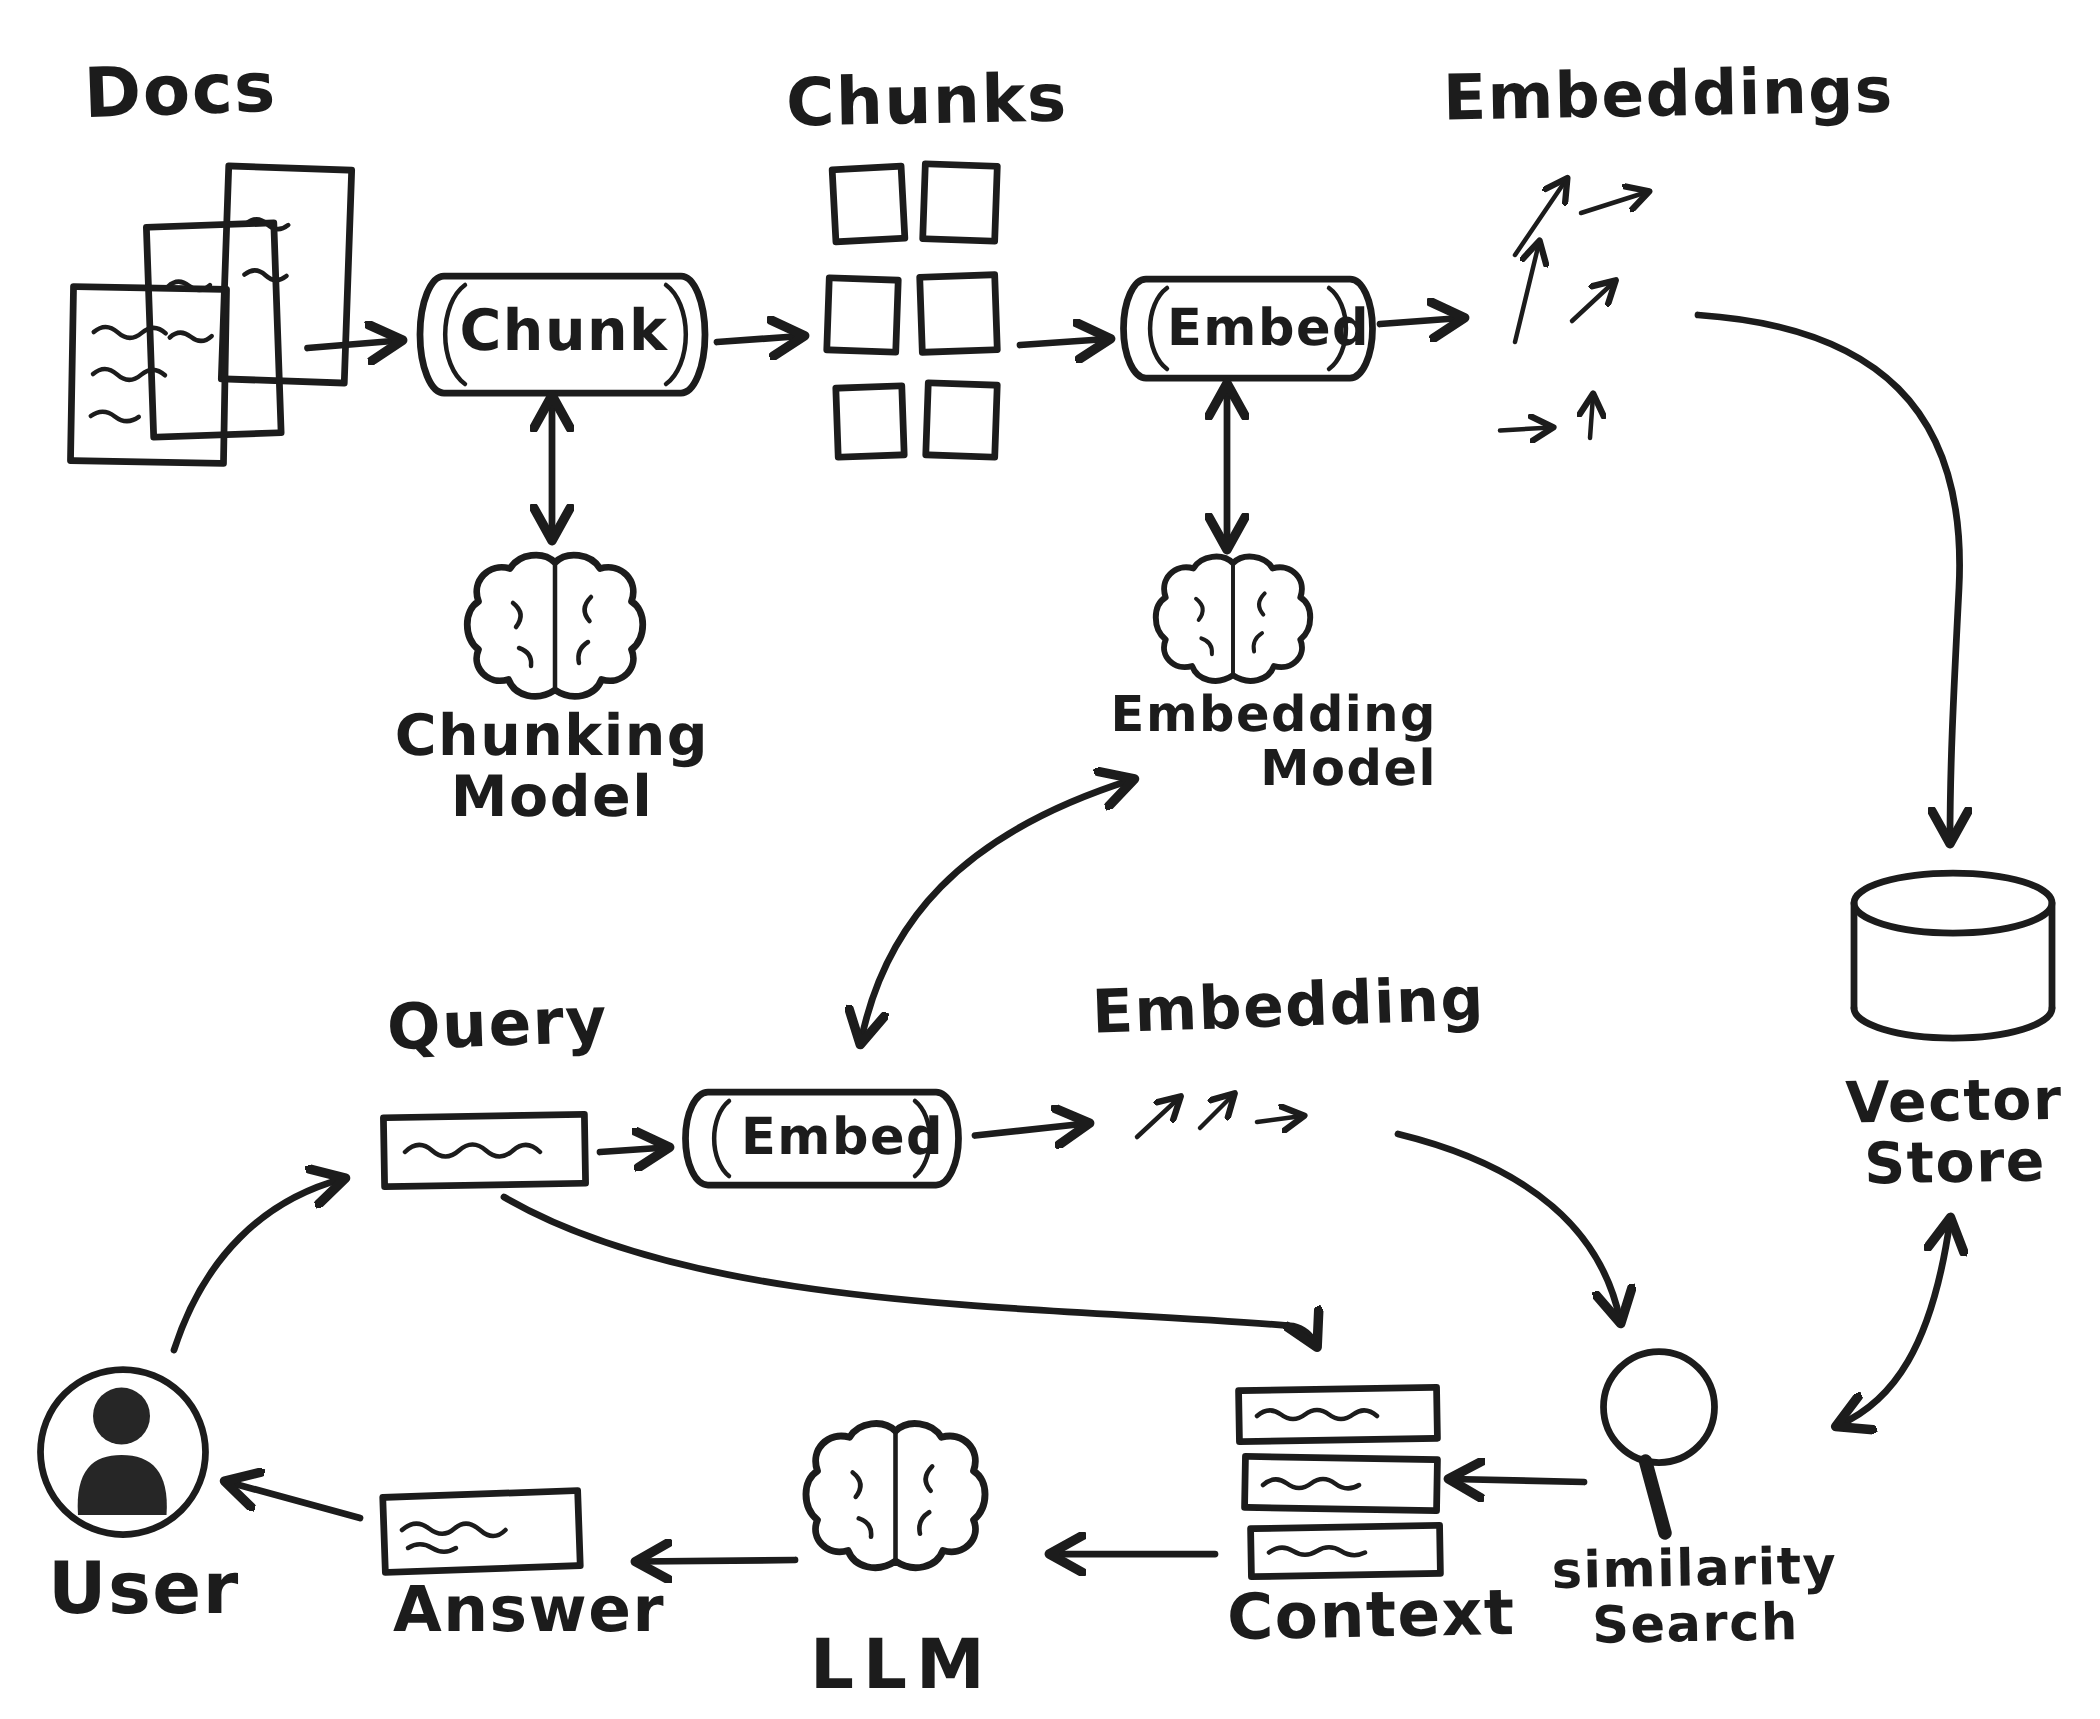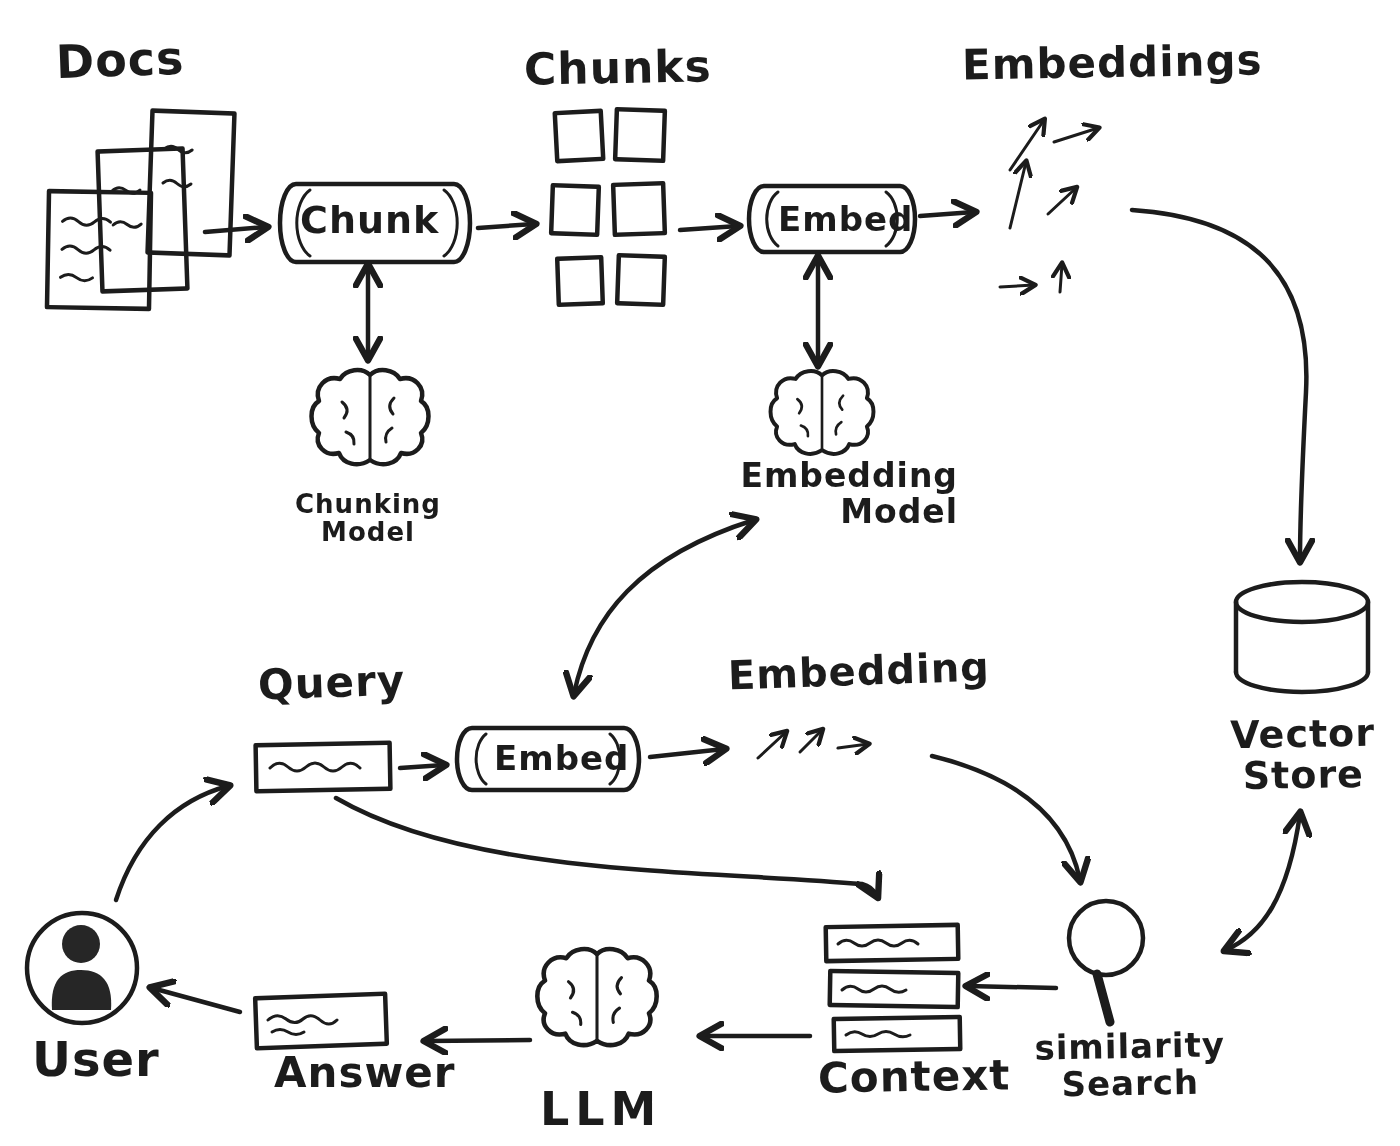--- a/index.html
+++ b/index.html
@@ -11,32 +11,32 @@
   .ink{stroke:#1c1c1c;fill:none;stroke-width:4.5;stroke-linecap:round;stroke-linejoin:round;}
   .thin{stroke-width:3;}
   .fillink{fill:#262626;stroke:none;}
   .label{
     position:absolute;font-weight:700;line-height:1.08;color:#1c1c1c;
     letter-spacing:1px;user-select:none;
   }
   .lbl-docs{left:56px;top:36px;font-size:46px;transform:rotate(-2deg);}
   .lbl-chunks{left:524px;top:44px;font-size:44px;transform:rotate(-1deg);}
   .lbl-embeddings-top{left:962px;top:40px;font-size:42px;transform:rotate(-1deg);}
-  .lbl-chunk{left:300px;top:200px;width:152px;text-align:left;font-size:38px;}
+  .lbl-chunk{left:300px;top:200px;width:152px;text-align:center;font-size:38px;}
   .lbl-embed{left:778px;top:201px;width:116px;text-align:center;font-size:34px;}
-  .lbl-chunking-model{left:256px;top:470px;width:224px;text-align:center;font-size:26px;margin-top:20px;}
+  .lbl-chunking-model{left:256px;top:470px;width:224px;text-align:center;font-size:38px;}
   .lbl-embedding-model{left:740px;top:458px;width:218px;text-align:right;font-size:33px;}
   .lbl-vector-store{left:1216px;top:714px;width:174px;text-align:center;font-size:38px;transform:rotate(-1deg);}
   .lbl-query{left:258px;top:660px;font-size:42px;transform:rotate(-2deg);}
   .lbl-embed2{left:494px;top:740px;width:124px;text-align:center;font-size:34px;}
   .lbl-embedding-query{left:728px;top:650px;font-size:40px;transform:rotate(-2deg);}
   .lbl-similarity{left:1028px;top:1028px;width:204px;text-align:center;font-size:34px;transform:rotate(-1deg);}
   .lbl-context{left:818px;top:1054px;font-size:42px;transform:rotate(-1deg);}
   .lbl-llm{left:540px;top:1052px;font-size:46px;letter-spacing:6px;margin-top:33px;}
-  .lbl-answer{left:274px;top:1050px;font-size:42px;}
+  .lbl-answer{left:262px;top:1050px;font-size:42px;}
   .lbl-user{left:32px;top:1034px;font-size:48px;}
 </style>
 </head>
 <body>
 
 <div class="canvas">
 
 <svg width="1400" height="1146" viewBox="0 0 1400 1146">
   <defs>
     <marker id="ah" viewBox="0 0 12 12" refX="9" refY="6" markerWidth="6.5" markerHeight="6.5" orient="auto-start-reverse">

